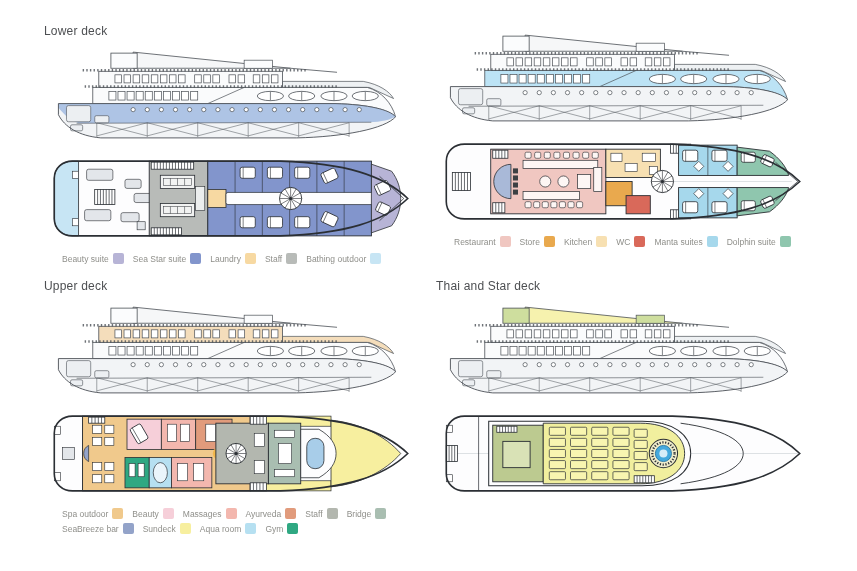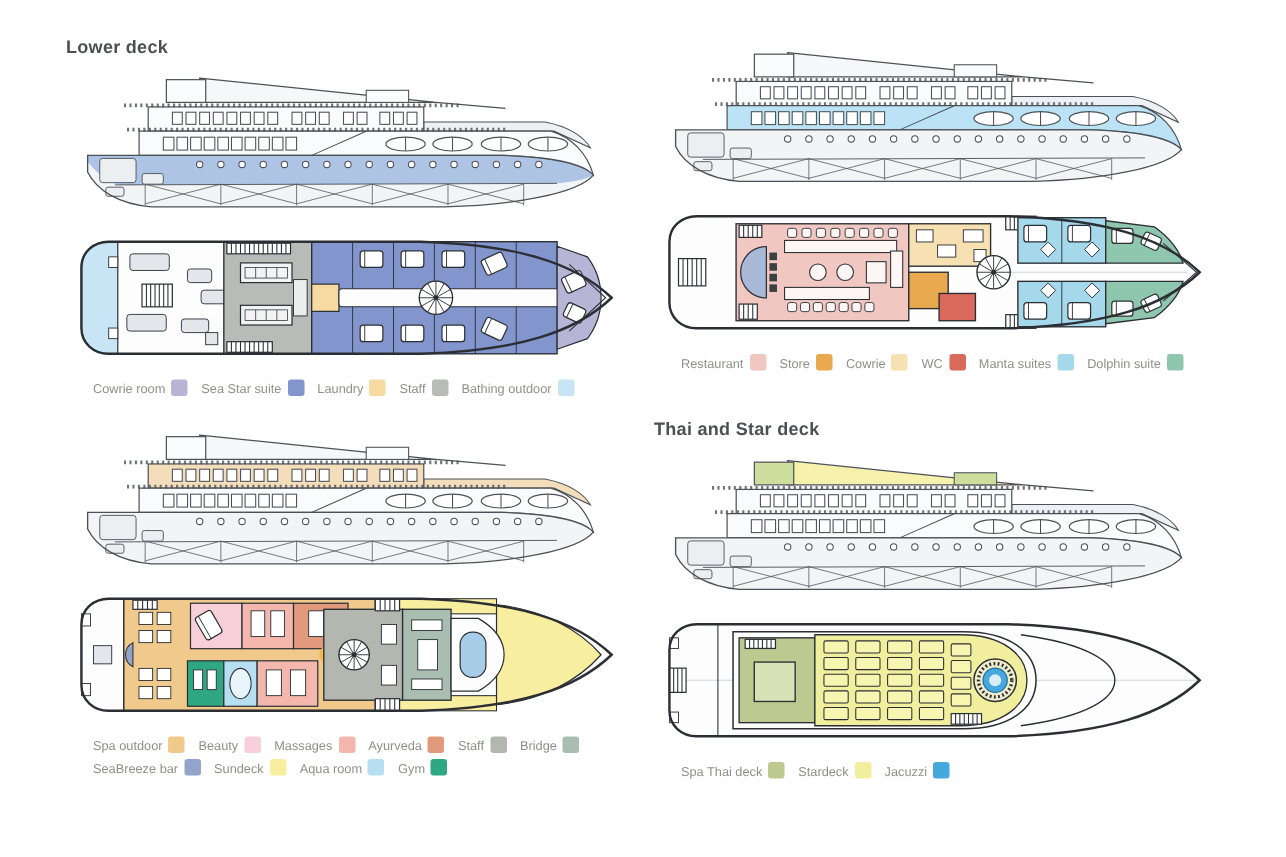--- a/index.html
+++ b/index.html
@@ -1,20 +1,20 @@
 <!DOCTYPE html>
 <html><head>
 <meta charset="utf-8">
 <style>
   html,body{margin:0;padding:0}
   body{width:857px;height:571px;background:#ffffff;position:relative;overflow:hidden;
        font-family:"Liberation Sans",sans-serif;}
   .quad{position:absolute;width:396px}
   .q1{left:36px;top:24px}.q2{left:428px;top:24px}.q3{left:36px;top:279px}.q4{left:428px;top:279px}
-  .title{font-size:12px;color:#4d4f52;font-weight:700;letter-spacing:.2px;margin:0 0 3px 8px}
+  .title{font-size:12px;color:#4d4f52;font-weight:400;letter-spacing:.2px;margin:0 0 3px 8px}
   .profile,.plan{line-height:0}
   svg{display:block}
   .legend{display:flex;flex-wrap:wrap;gap:4px 9px;margin:4px 0 0 26px;align-items:center;max-width:366px}
   .li{display:inline-flex;align-items:center;gap:4px;white-space:nowrap}
   .ll{font-size:8.5px;color:#8f8f8a}
   .sw{width:11px;height:11px;border-radius:2px;display:inline-block}
 </style>
 </head>
 <body>
 
@@ -230,21 +230,21 @@
         <g transform="rotate(25 343.5 60)">
           <rect x="337" y="55" width="13" height="10" rx="2" fill="#fff" stroke="#2b2f34" stroke-width="0.8"></rect>
           <line x1="340" y1="55" x2="340" y2="65" stroke="#2b2f34" stroke-width="0.6"></line>
         </g>
         <path d="M340,28 L364,50 L340,72" fill="none" stroke="#2b2f34" stroke-width="0.7"></path>
         <path d="M36,13 L242,13 C306,15 344,27 368,50 C344,73 306,85 242,87 L36,87 C26,87 18,80 18,70 L18,30 C18,20 26,13 36,13 Z" fill="none" stroke="#2b2f34" stroke-width="1.6"></path>
       </svg>
     </div>
   <div class="legend" id="legend-lower">
       <span class="li">
-        <span class="ll">Cowrie room</span>
+        <span class="ll">Beauty suite</span>
         <span class="sw" style="background: rgb(183, 180, 214);"></span>
       </span>
       <span class="li">
         <span class="ll">Sea Star suite</span>
         <span class="sw" style="background: rgb(130, 149, 204);"></span>
       </span>
       <span class="li">
         <span class="ll">Laundry</span>
         <span class="sw" style="background: rgb(247, 217, 162);"></span>
       </span>
@@ -477,39 +477,40 @@
   <div class="legend" id="legend-main">
       <span class="li">
         <span class="ll">Restaurant</span>
         <span class="sw" style="background: rgb(240, 199, 193);"></span>
       </span>
       <span class="li">
         <span class="ll">Store</span>
         <span class="sw" style="background: rgb(233, 169, 78);"></span>
       </span>
       <span class="li">
-        <span class="ll">Cowrie</span>
+        <span class="ll">Kitchen</span>
         <span class="sw" style="background: rgb(247, 224, 178);"></span>
       </span>
       <span class="li">
         <span class="ll">WC</span>
         <span class="sw" style="background: rgb(217, 105, 90);"></span>
       </span>
       <span class="li">
         <span class="ll">Manta suites</span>
         <span class="sw" style="background: rgb(166, 216, 236);"></span>
       </span>
       <span class="li">
         <span class="ll">Dolphin suite</span>
         <span class="sw" style="background: rgb(143, 198, 174);"></span>
       </span>
     </div>
 </section>
 
 <section class="quad q3">
+  <h2 class="title">Upper deck</h2>
   <div class="profile" id="profile-upper">
       <svg viewBox="0 0 380 106" width="384" height="107">
         <path d="M96,11 L252,27 L96,27 Z" fill="#f6f7f8" stroke="#4c5157" stroke-width="0.8"></path>
         <line x1="252" y1="27" x2="298" y2="31" stroke="#4c5157" stroke-width="0.8"></line>
         <rect x="74" y="12" width="26" height="15" fill="#fbfcfd" stroke="#4c5157" stroke-width="0.8"></rect>
         <rect x="206" y="19" width="28" height="8" fill="#fbfcfd" stroke="#4c5157" stroke-width="0.7"></rect>
         <path d="M244,46 L244,40 L324,40 C340,43 350,50 354,57 L330,46 Z" fill="#f4ddbb" stroke="#4c5157" stroke-width="0.7"></path>
         <rect x="62" y="30" width="182" height="16" fill="#f4ddbb" stroke="#4c5157" stroke-width="0.8"></rect>
         <rect x="78" y="33.5" width="6.5" height="8" fill="#fff" stroke="#4c5157" stroke-width="0.7"></rect>
         <rect x="87" y="33.5" width="6.5" height="8" fill="#fff" stroke="#4c5157" stroke-width="0.7"></rect>
@@ -857,27 +858,13 @@
         <line x1="218.3" y1="72" x2="218.3" y2="79" stroke="#2b2f34" stroke-width="0.7"></line>
         <line x1="221.1" y1="72" x2="221.1" y2="79" stroke="#2b2f34" stroke-width="0.7"></line>
         <circle cx="233" cy="50" r="14" fill="#efeccb" stroke="#2b2f34" stroke-width="1"></circle>
         <circle cx="233" cy="50" r="11" fill="none" stroke="#2b2f34" stroke-width="2.2" stroke-dasharray="1.2 1.6"></circle>
         <circle cx="233" cy="50" r="8" fill="#45a9dd" stroke="#1f6f9e" stroke-width="0.8"></circle>
         <circle cx="233" cy="50" r="4" fill="#d8edf8"></circle>
         <path d="M250,20 C294,26 312,38 312,50 C312,62 294,74 250,80" fill="none" stroke="#2b2f34" stroke-width="0.9"></path>
         <path d="M36,13 L242,13 C306,15 344,27 368,50 C344,73 306,85 242,87 L36,87 C26,87 18,80 18,70 L18,30 C18,20 26,13 36,13 Z" fill="none" stroke="#2b2f34" stroke-width="1.6"></path>
       </svg>
     </div>
-  <div class="legend" id="legend-thai">
-      <span class="li">
-        <span class="ll">Spa Thai deck</span>
-        <span class="sw" style="background: rgb(188, 202, 144);"></span>
-      </span>
-      <span class="li">
-        <span class="ll">Stardeck</span>
-        <span class="sw" style="background: rgb(241, 239, 158);"></span>
-      </span>
-      <span class="li">
-        <span class="ll">Jacuzzi</span>
-        <span class="sw" style="background: rgb(69, 169, 221);"></span>
-      </span>
-    </div>
 </section>
 
 </body></html>

